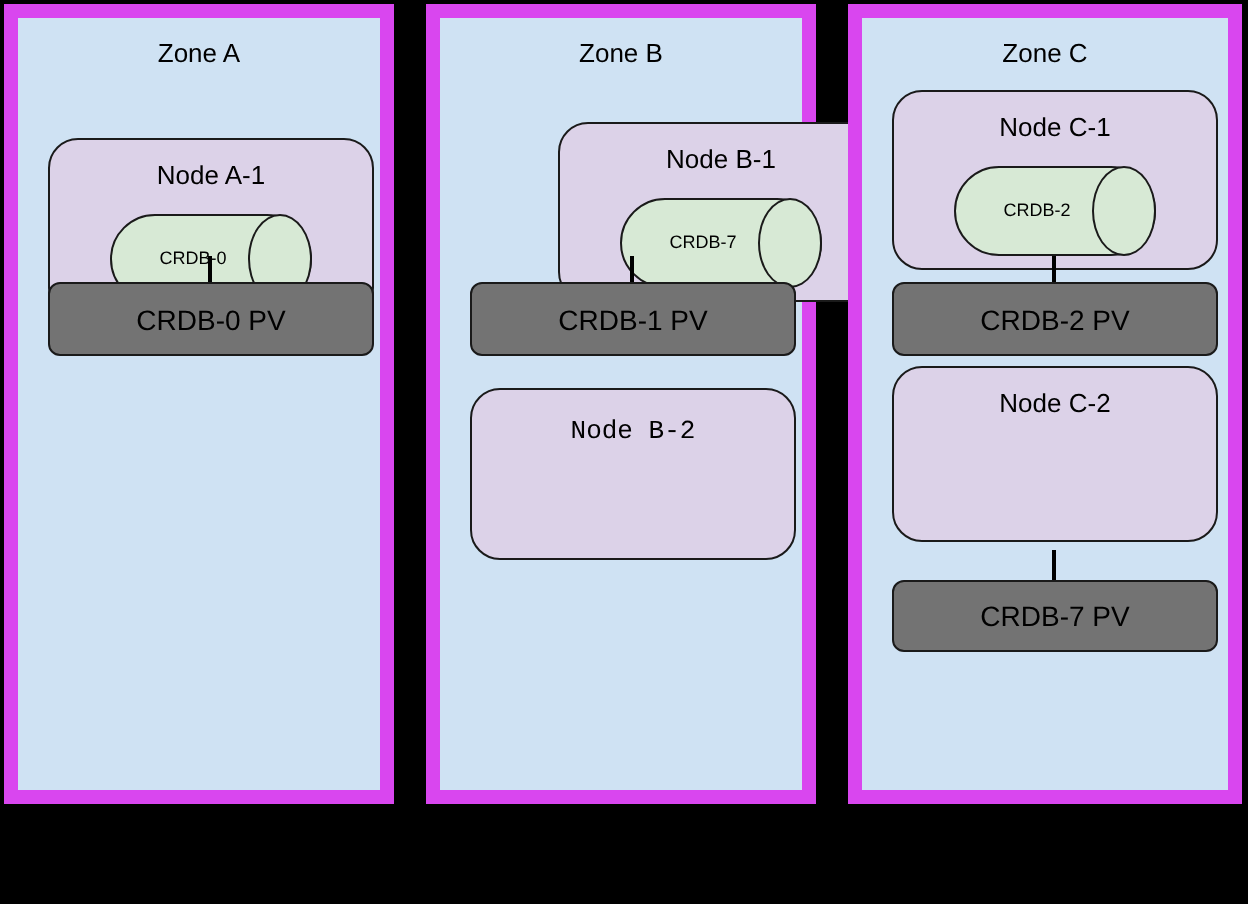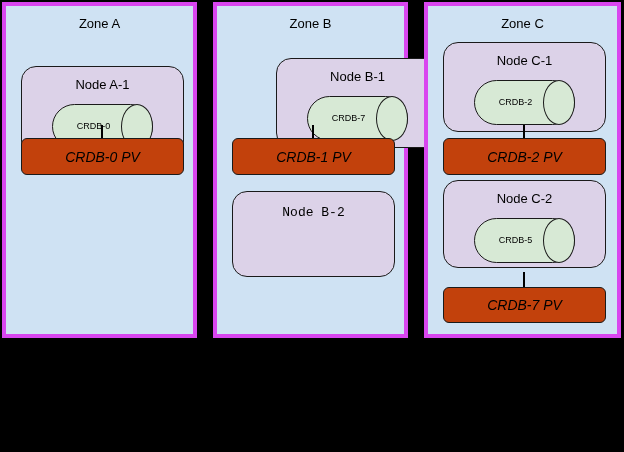--- a/index.html
+++ b/index.html
@@ -11,23 +11,23 @@
   #canvas {
     position: relative;
     width: 624px;
     height: 452px;
     background: #000000;
     overflow: hidden;
   }
   .zone {
     position: absolute;
     top: 2px;
-    height: 336px;
+    height: 400px;
     background: #CFE2F3;
-    border: 4px solid #d946ef;
+    border: 7px solid #d946ef;
     box-sizing: border-box;
   }
   .ztitle {
     position: absolute;
     top: 10px;
     left: 0;
     width: 100%;
     text-align: center;
     font-size: 13px;
     color: #000000;
@@ -88,30 +88,29 @@
     position: absolute;
     left: 95px;
     width: 2px;
     background: #000000;
   }
   .pv {
     position: absolute;
     left: 15px;
     width: 163px;
     height: 37px;
-    background: #c2410c;
+    background: #737373;
     border: 1px solid #1a1a1a;
     border-radius: 6px;
     box-sizing: border-box;
     display: flex;
     align-items: center;
     justify-content: center;
     font-size: 14px;
     color: #000000;
-    font-style: italic;
   }
 </style>
 </head>
 <body>
 
 <div id="canvas">
 
   <div class="zone" style="left:2px; width:195px;">
     <div class="ztitle">Zone A</div>
 
@@ -164,24 +163,20 @@
     </div>
 
     <div class="conn" style="top:119px; height:14px;"></div>
 
     <div class="pv" style="top:132px;">
       <span>CRDB-2 PV</span>
     </div>
 
     <div class="node" style="top:174px; height:88px;">
       <span class="nlabel">Node C-2</span>
-      <div class="cyl">
-        <div class="cylface"></div>
-        <div class="cyltext">CRDB-5</div>
-      </div>
     </div>
 
     <div class="conn" style="top:266px; height:16px;"></div>
 
     <div class="pv" style="top:281px; height:36px;">
       <span>CRDB-7 PV</span>
     </div>
   </div>
 
 </div>

